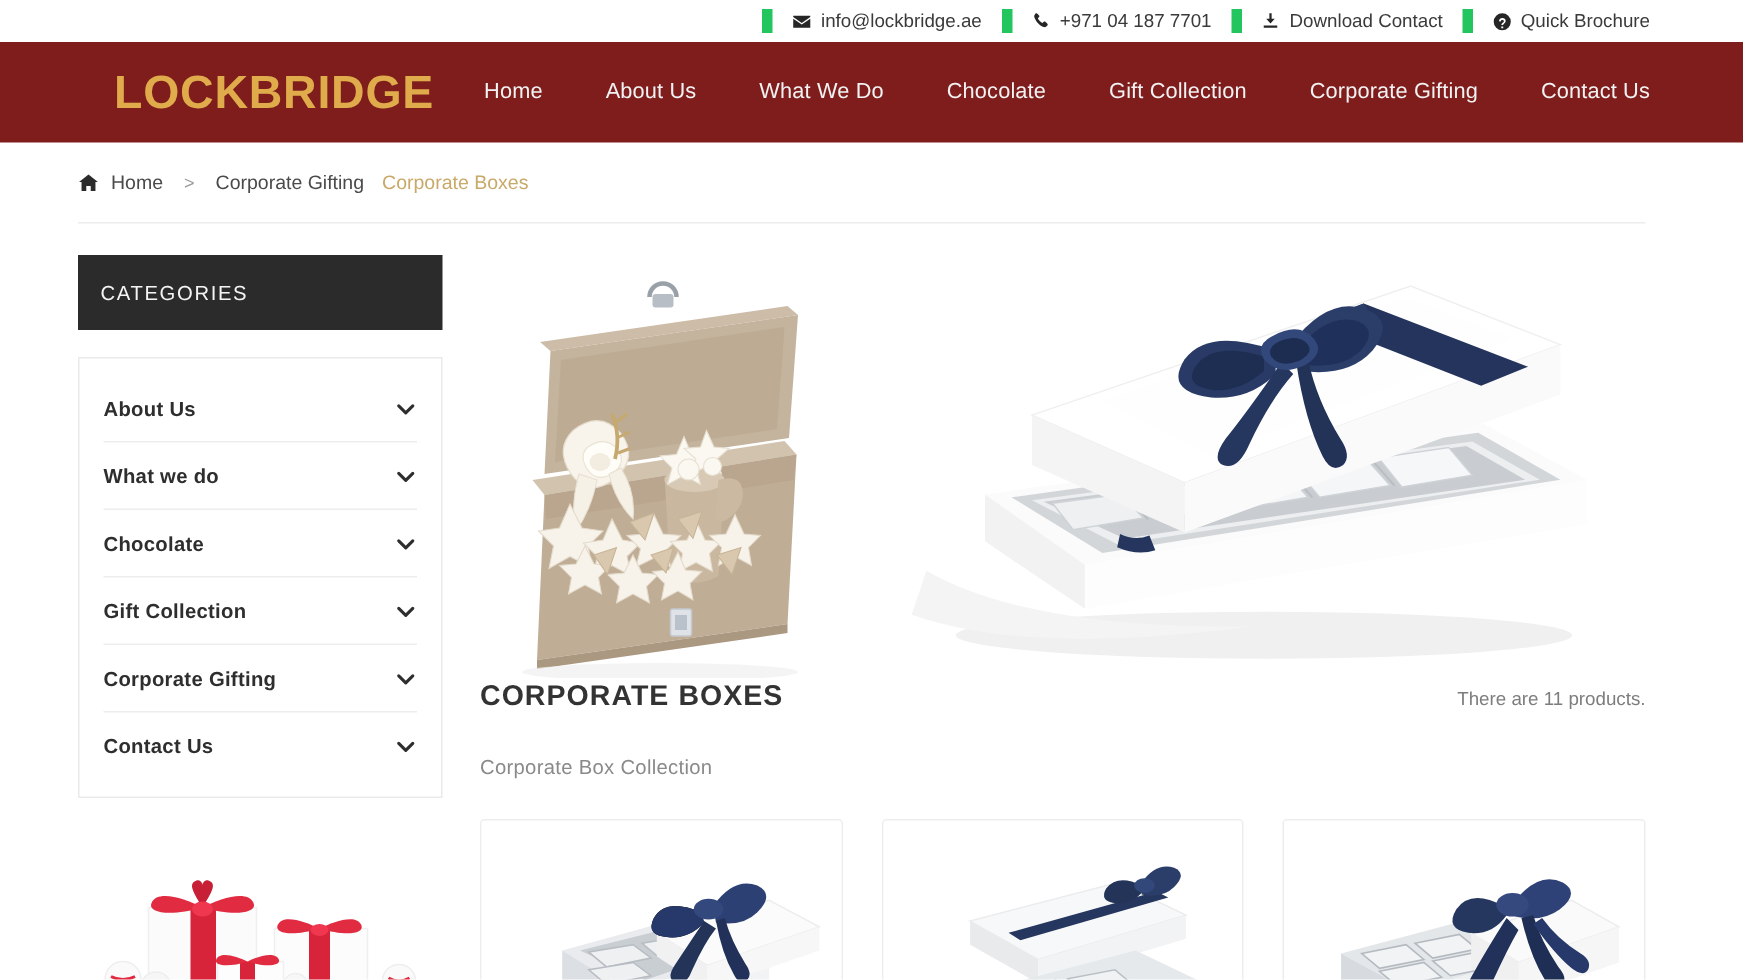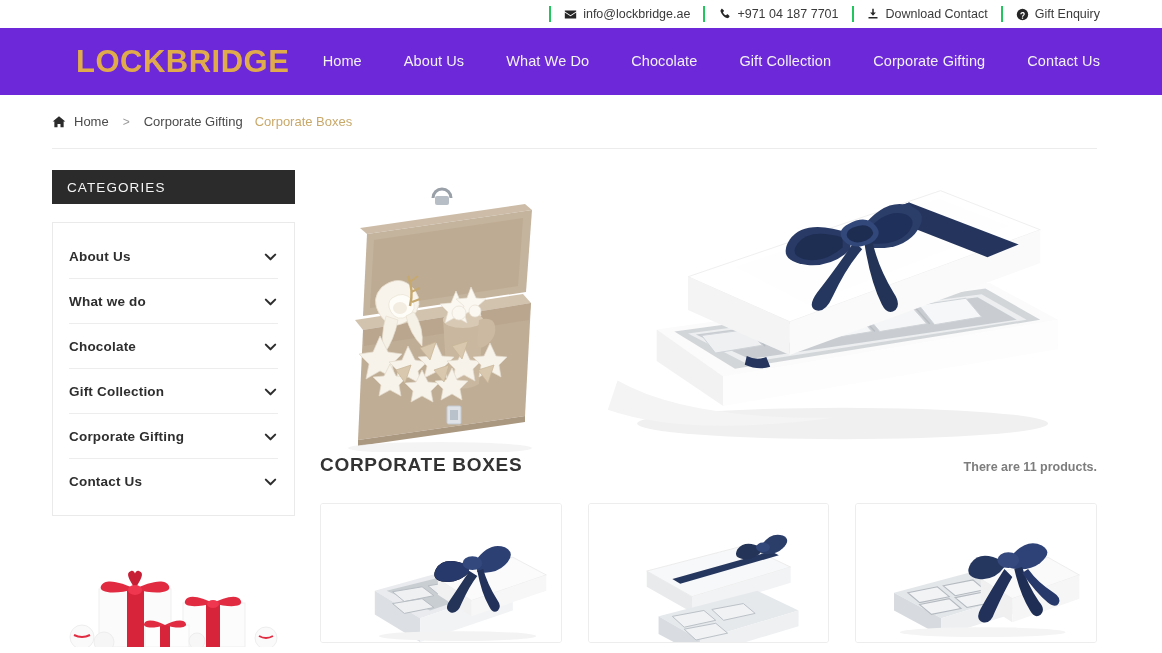--- a/index.html
+++ b/index.html
@@ -20,34 +20,34 @@
     padding-right: 62px;
   }
   .topbar-list { display: flex; align-items: center; }
   .topbar-item {
     display: flex; align-items: center; gap: 6px;
     font-size: 12.5px;
     color: #3a3a3a;
     padding: 0 13px;
     line-height: 1;
     white-space: nowrap;
-    border-left: 2px solid #22c55e;
+    border-left: 7px solid #22c55e;
     height: 16px;
   }
   .topbar-item:last-child { padding-right: 0; }
   .topbar-icon {
     display: inline-flex; align-items: center; justify-content: center;
     width: 13px; height: 13px; color: #262626;
   }
   .topbar-icon svg { display: block; }
 
   
   .header {
     height: 67px;
-    background: #6d28d9;
+    background: #7f1d1d;
     display: flex;
     align-items: center;
     padding: 0 62px 0 0;
   }
   .logo {
     margin-left: 76px;
     font-size: 31px;
     font-weight: 700;
     letter-spacing: 0.5px;
     color: #e0ab4a;
@@ -99,21 +99,21 @@
     display: flex;
     padding: 21px 65px 0 52px;
     gap: 25px;
   }
 
   
   .sidebar { width: 243px; flex: 0 0 243px; }
   .cat-header {
     background: #2b2b2b;
     color: #f4f4f4;
-    height: 34px;
+    height: 50px;
     display: flex; align-items: center;
     padding-left: 15px;
     font-size: 13.5px;
     letter-spacing: 1.1px;
   }
   .cat-box {
     margin-top: 18px;
     border: 1px solid #eaeaea;
     background: #fff;
     padding: 0 16px;
@@ -162,21 +162,20 @@
   }
   .cat-title {
     font-size: 19px;
     font-weight: 700;
     color: #333333;
     letter-spacing: 0.7px;
   }
   .product-count {
     font-size: 12.5px;
     color: #7d7d7d;
-    font-weight: bold;
   }
   .cat-desc {
     margin-top: 28px;
     font-size: 13.5px;
     color: #8a8a8a;
     letter-spacing: 0.2px;
   }
 
   .product-grid {
     margin-top: 27px;
@@ -229,21 +228,21 @@
       <span>Download Contact</span>
     </div>
 
     <div class="topbar-item">
       <span class="topbar-icon">
         <svg viewBox="0 0 16 16" width="13" height="13" fill="currentColor">
           <circle cx="8" cy="8" r="7"></circle>
           <path d="M7.2 11.8h1.6v1.5H7.2v-1.5zm.1-1.1c0-1.9 2-1.8 2-3.1 0-.6-.4-1-1.2-1-.7 0-1.2.4-1.3 1.2l-1.5-.2C5.5 5.9 6.5 5 8.1 5c1.6 0 2.7.8 2.7 2.3 0 1.9-2 1.9-2 3.4H7.3z" fill="#fff"></path>
         </svg>
       </span>
-      <span>Gift Enquiry</span>
+      <span>Quick Brochure</span>
     </div>
 
   </div>
 </div>
 
 <div class="header">
   <div class="logo">LOCKBRIDGE</div>
   <nav class="nav">
     <a class="nav-item">Home</a>
     <a class="nav-item">About Us</a>
@@ -503,20 +502,21 @@
           </g>
         </svg>
       </div>
     </div>
 
     <div class="cat-title-row">
       <h1 class="cat-title">CORPORATE BOXES</h1>
       <span class="product-count">There are 11 products.</span>
     </div>
 
+    <div class="cat-desc">Corporate Box Collection</div>
 
     <div class="product-grid">
 
       <div class="product-card">
         <svg class="fill" viewBox="0 0 246 140" preserveAspectRatio="xMidYMin slice">
           <rect width="246" height="140" fill="#ffffff"></rect>
           <g transform="translate(0,22)">
 
             <path d="M56 66 L150 40 L196 62 L102 94 Z" fill="#e9ebee"></path>
             <path d="M56 66 L102 94 L102 118 L56 90 Z" fill="#dcdfe3"></path>

